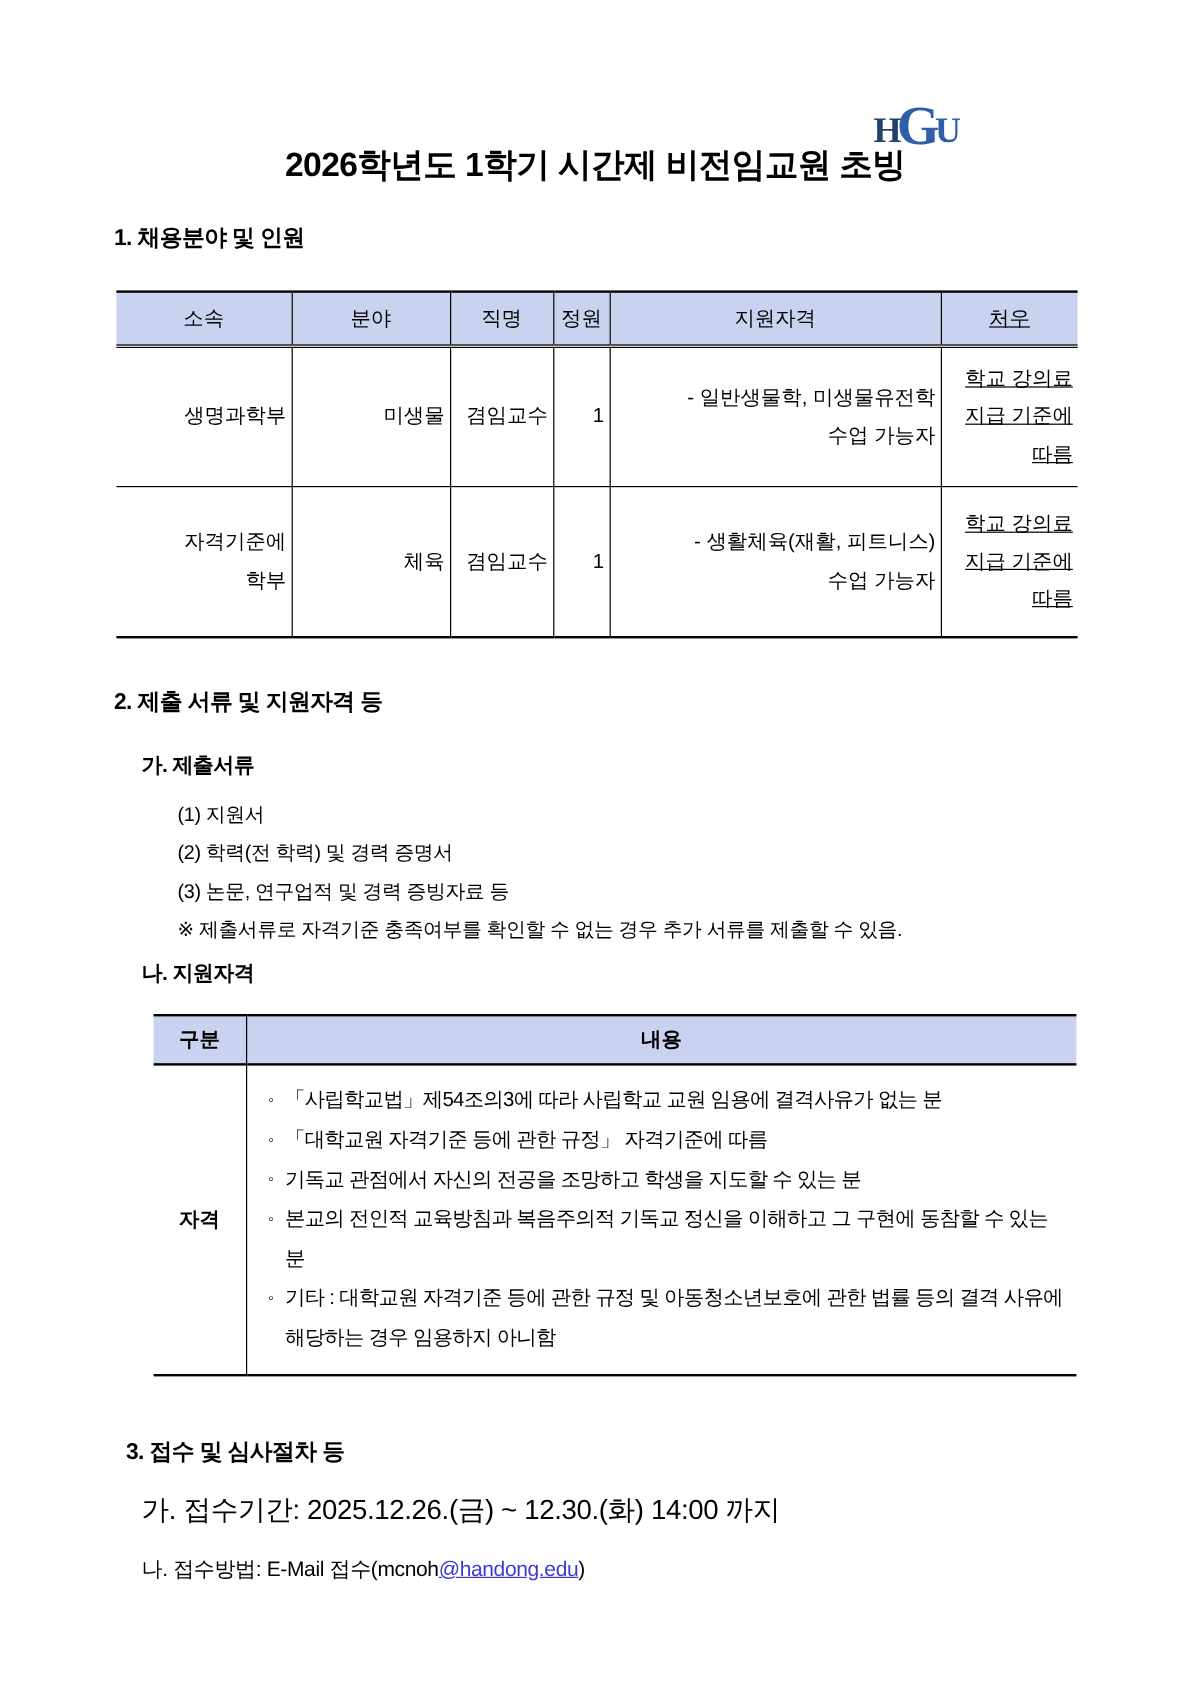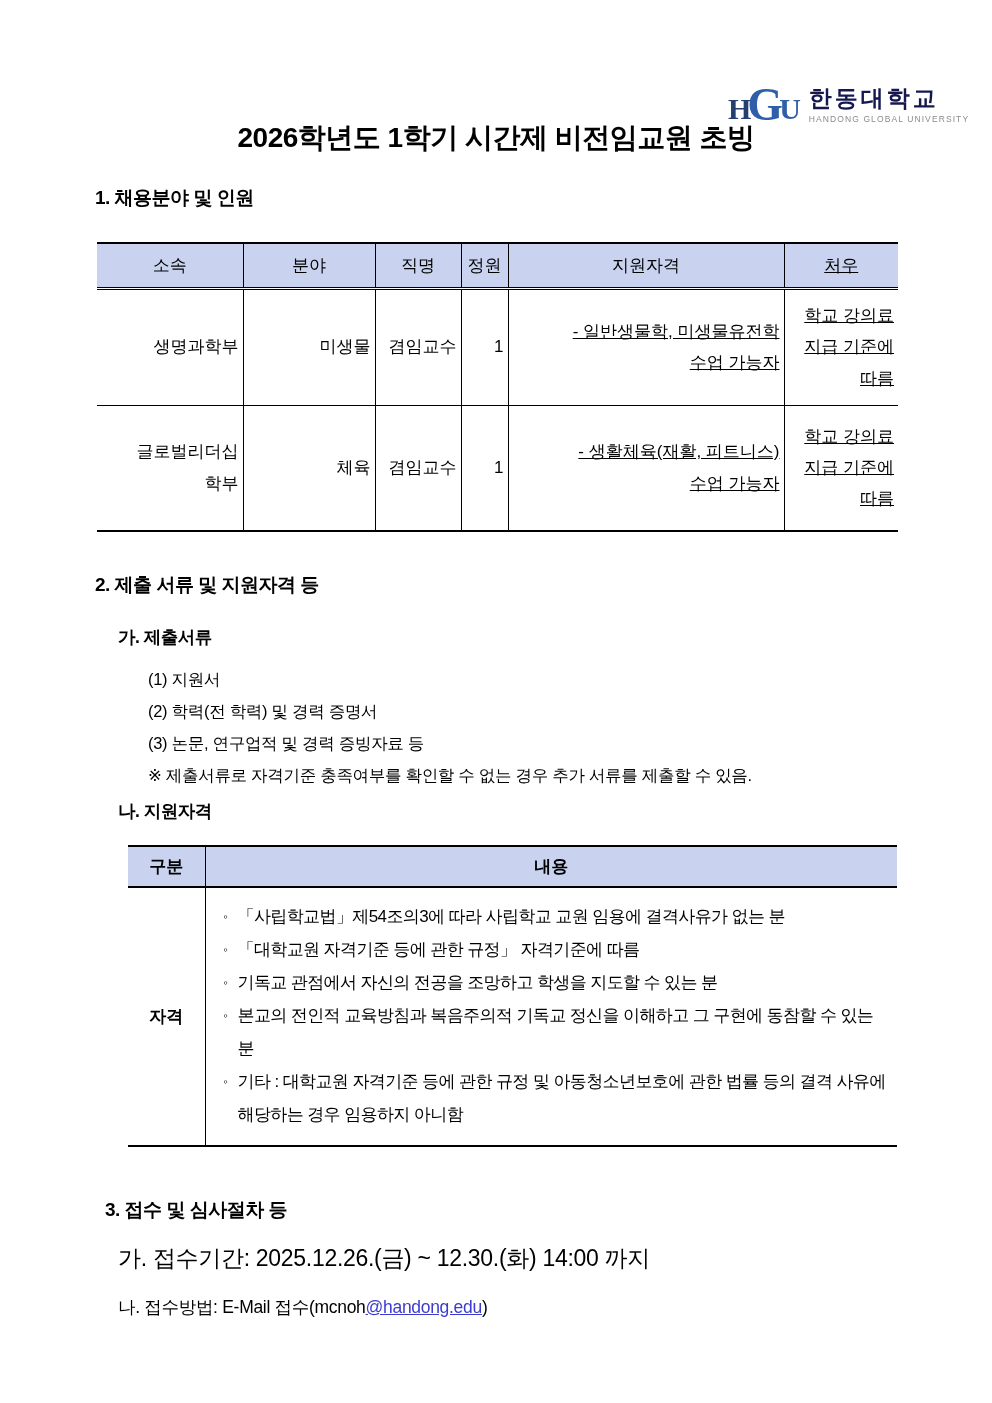--- a/index.html
+++ b/index.html
@@ -69,21 +69,21 @@
     text-align: right;
     line-height: 1.85;
     padding: 6px 4px;
   }
   .table1 tr.row1 td { height: 117px; }
   .table1 tr.row2 td { height: 126px; }
   .table1 th:first-child, .table1 td:first-child { border-left: none; }
   .table1 th:last-child, .table1 td:last-child { border-right: none; text-decoration: underline; }
   .table1 tr:last-child td { border-bottom: 2px solid #000; }
   .pre { white-space: pre-line; }
-  .cell-qual { text-align: right; padding-left: 8px !important; text-decoration: underline; }
+  .cell-qual { text-align: right; padding-left: 8px !important; }
 
   
   .doc-list { margin: 14px 0 0 148px; font-size: 16.5px; letter-spacing: -0.3px; }
   .doc-list .doc-item { line-height: 32px; }
 
   
   .table2 { margin: 22px 0 0 128px; width: 769px; font-size: 17px; }
   .table2 th {
     background: #c9d3f0;
     border-top: 2px solid #000;
@@ -117,24 +117,20 @@
 </head>
 <body>
 
 <div class="page">
 
   <div class="logo">
     <div class="logo-mark">
       <span class="m1">H</span>
       <span class="m2">G</span>
       <span class="m3">U</span>
-    </div>
-    <div class="logo-text">
-      <div class="logo-ko">한동대학교</div>
-      <div class="logo-en">HANDONG GLOBAL UNIVERSITY</div>
     </div>
   </div>
 
   <div class="title">2026학년도 1학기 시간제 비전임교원 초빙</div>
 
   <div class="s-heading s1-heading">1. 채용분야 및 인원</div>
 
   <table class="table1">
     <colgroup>
       <col style="width:146px">
@@ -160,21 +156,21 @@
         <td>미생물</td>
         <td>겸임교수</td>
         <td>1</td>
         <td class="pre cell-qual">- 일반생물학,  미생물유전학
 수업 가능자</td>
         <td class="pre">학교 강의료
 지급 기준에
 따름</td>
       </tr>
       <tr class="row2">
-        <td class="pre">글로벌리더십
+        <td class="pre">자격기준에
 학부</td>
         <td>체육</td>
         <td>겸임교수</td>
         <td>1</td>
         <td class="pre cell-qual">- 생활체육(재활, 피트니스)
 수업 가능자</td>
         <td class="pre">학교 강의료
 지급 기준에
 따름</td>
       </tr>

